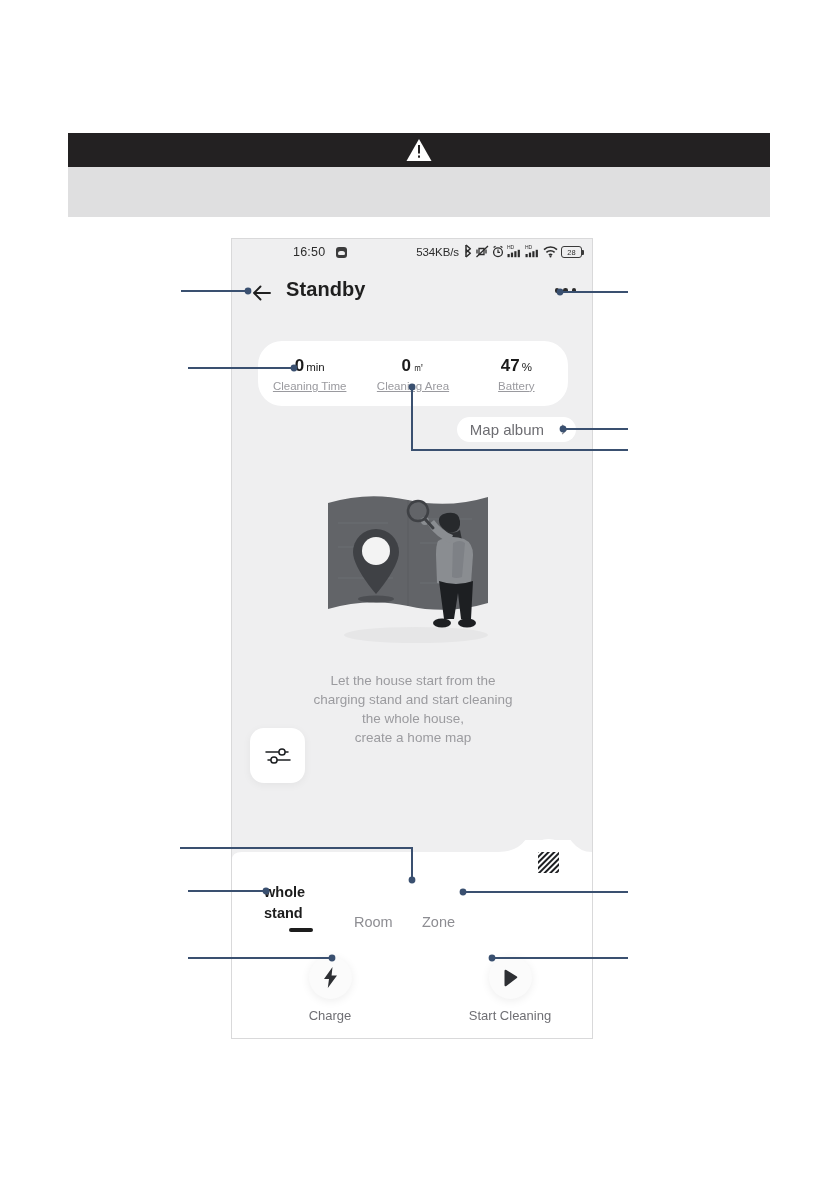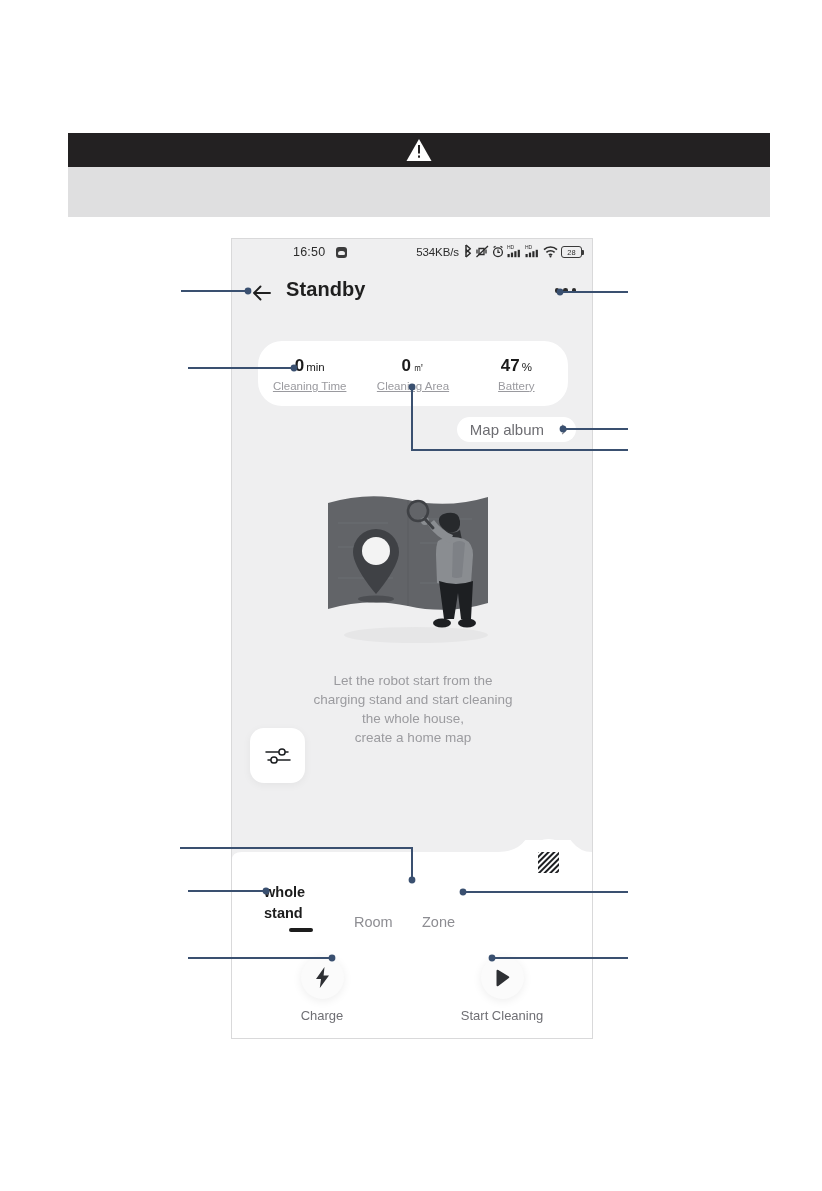--- a/index.html
+++ b/index.html
@@ -153,21 +153,21 @@
   }
   .tab-room {
     position: absolute; left: 122px; top: 30px;
     font-size: 14.5px; color: #8d8d92;
   }
   .tab-zone {
     position: absolute; left: 190px; top: 30px;
     font-size: 14.5px; color: #8d8d92;
   }
   
-  .actions { position: absolute; left: 0; top: 82px; width: 100%; display: flex; }
+  .actions { position: absolute; left: 8px; top: 82px; width: 100%; display: flex; }
   .action { flex: 1; text-align: center; }
   .action-circle {
     width: 43px; height: 43px; border-radius: 50%;
     background: #fbfbfb; margin: 0 auto 9px;
     display: flex; align-items: center; justify-content: center;
     box-shadow: 0 2px 10px rgba(0,0,0,.07);
   }
   .action-lbl { font-size: 13px; color: #6f6f74; }
 
   
@@ -307,21 +307,21 @@
         <circle cx="98" cy="28" r="10" fill="none" stroke="#3f4145" stroke-width="2.6"></circle>
         <path d="M105 36 L113 45" stroke="#3f4145" stroke-width="3" stroke-linecap="round"></path>
 
         <path d="M119 98 q17 6 34 0 l-2 38 l-10 0 l-3 -26 l-4 26 l-10 0 z" fill="#1d1f22"></path>
         <ellipse cx="122" cy="140" rx="9" ry="4.6" fill="#1d1f22"></ellipse>
         <ellipse cx="147" cy="140" rx="9" ry="4.6" fill="#1d1f22"></ellipse>
       </g>
     </svg>
 
     <div class="hint">
-      <div>Let the robot start from the</div>
+      <div>Let the house start from the</div>
       <div>charging stand and start cleaning</div>
       <div>the whole house,</div>
       <div>create a home map</div>
     </div>
 
     <div class="sliders-card">
       <svg width="26" height="20" viewBox="0 0 26 20">
         <path d="M1 6 h22" stroke="#1d1f22" stroke-width="1.5" stroke-linecap="round"></path>
         <path d="M3 14 h22" stroke="#1d1f22" stroke-width="1.5" stroke-linecap="round"></path>
         <circle cx="17" cy="6" r="3.1" fill="#fff" stroke="#1d1f22" stroke-width="1.5"></circle>

